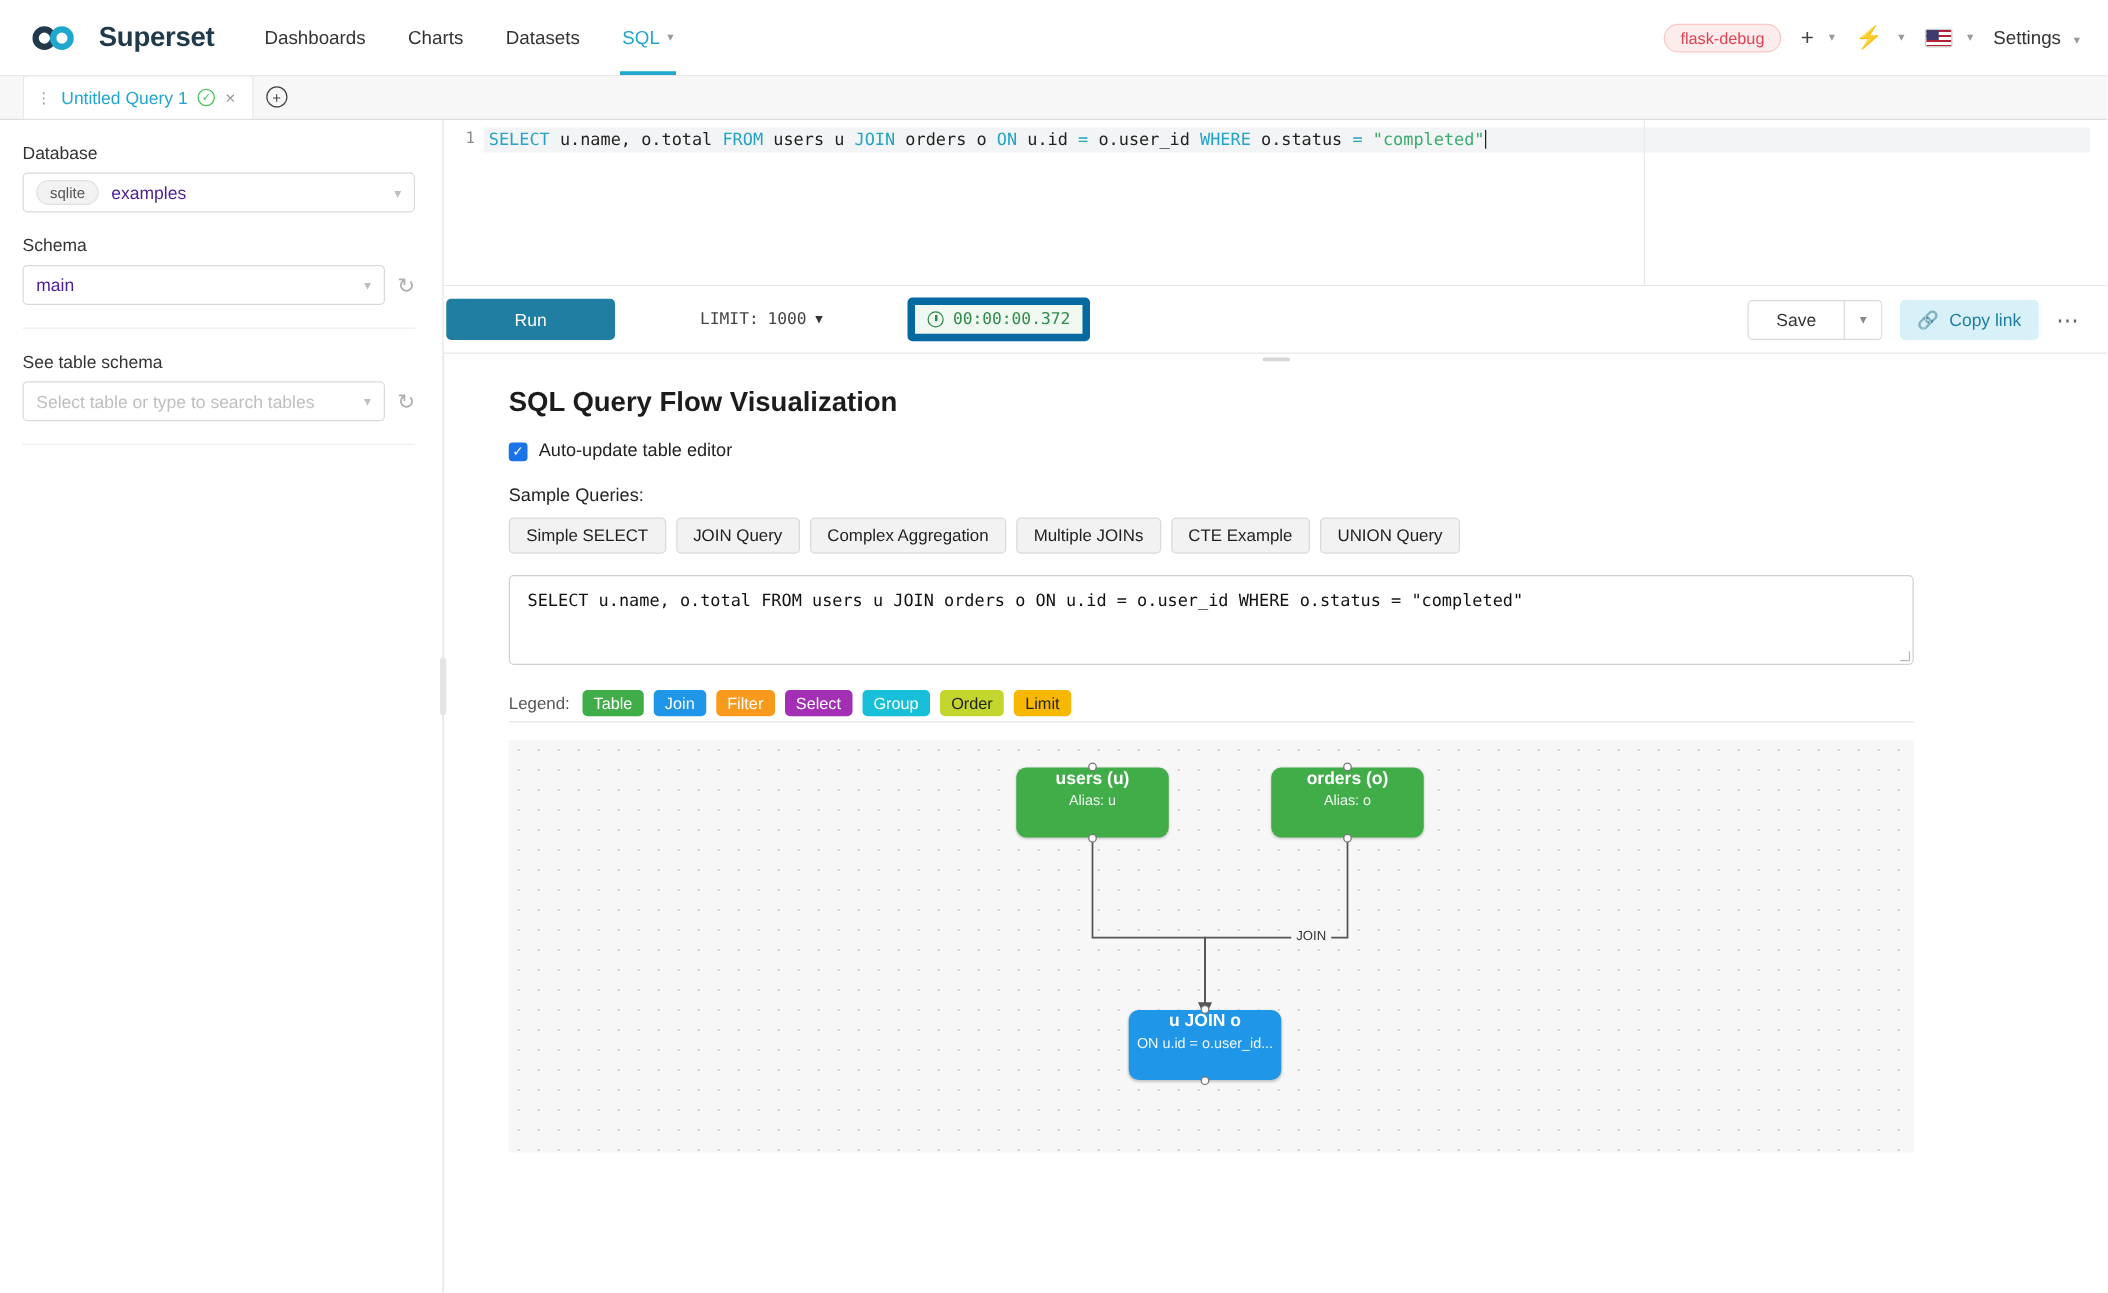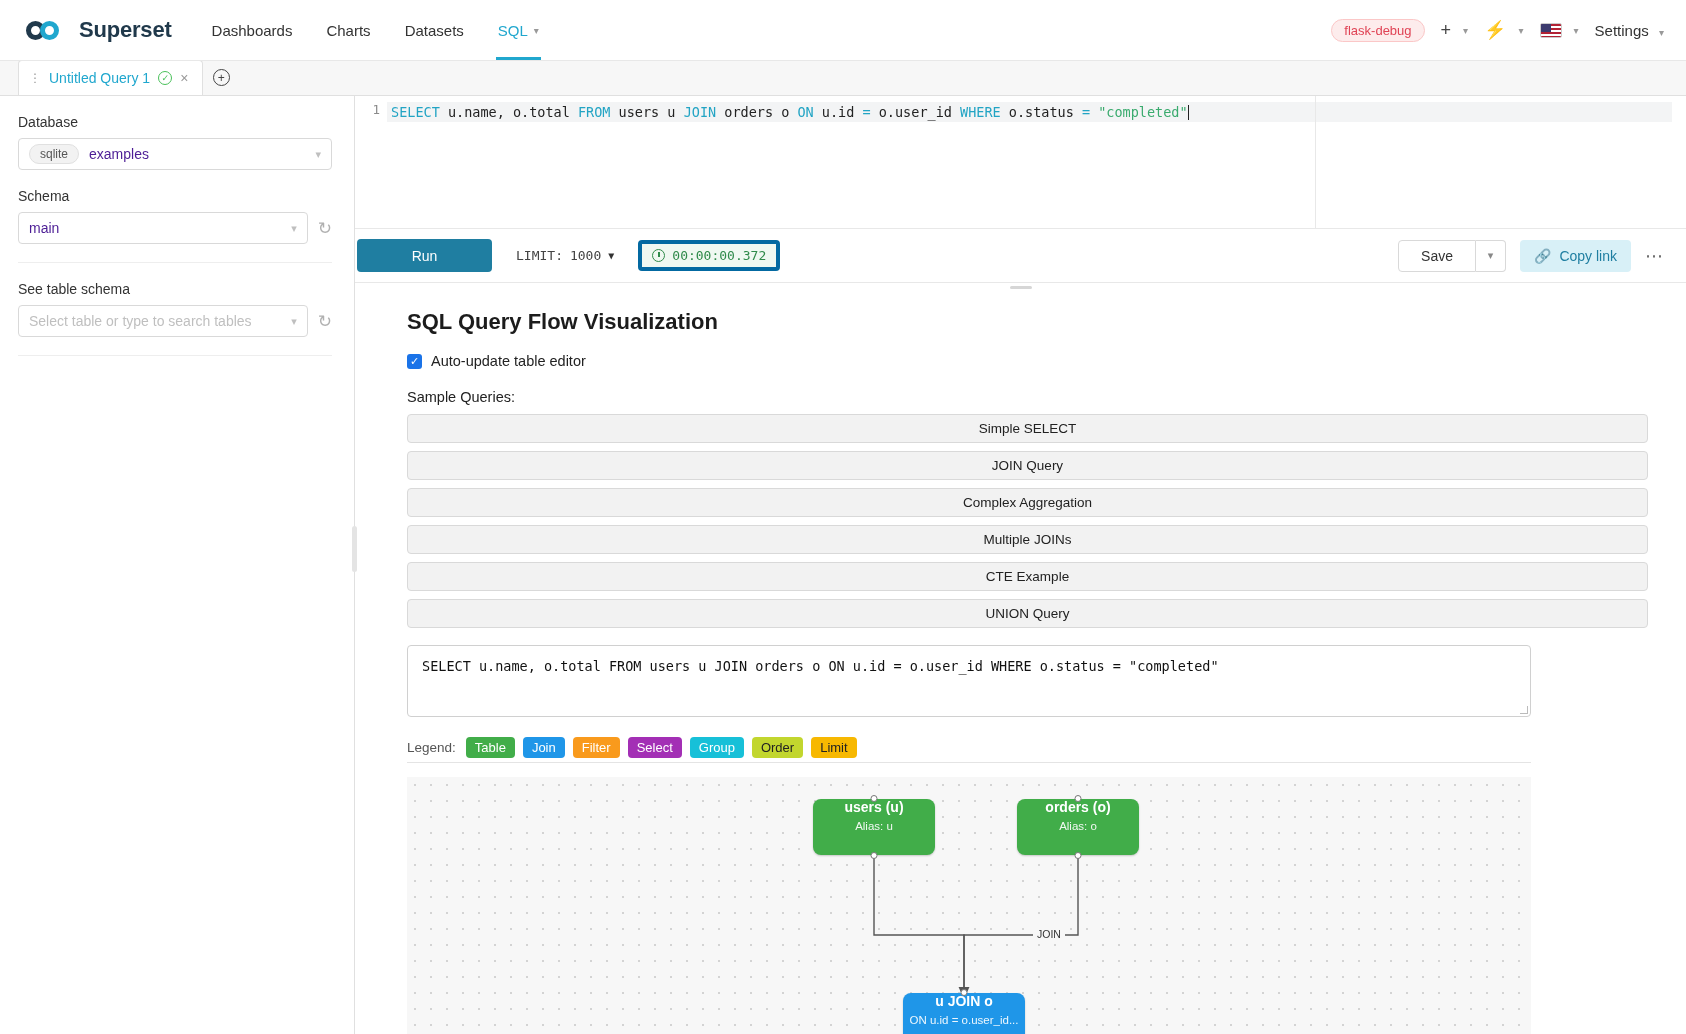--- a/index.html
+++ b/index.html
@@ -107,33 +107,33 @@
   .code-line{ white-space:pre; background:#f3f4f5; padding:2px 4px; display:block; width:calc(100% - 14px);}
   .kw{ color:#22a4c4; }
   .str{ color:#3aab6e; }
   .plain{ color:#222; }
   .cursor{ display:inline-block; width:1px; height:15px; background:#222; vertical-align:-3px; }
   .ed-vline{ position:absolute; top:0; bottom:0; width:1px; background:#e8e8e8; }
 
   
   .toolbar{
     height:54px; display:flex; align-items:center; padding:0 22px 0 0;
-    border-bottom:1px solid #e8e8e8; position:relative; background:#fff;
+    border-bottom:1px solid #e8e8e8; position:relative; background:#fff;gap:44px;
   }
   .run-btn{
     width:135px; height:33px; background:#1f7ea1; color:#fff; border:none; border-radius:4px;
     font-size:14px; cursor:pointer; margin-left:2px;
   }
   .limit{
     margin-left:24px; font-size:13px; color:#444; font-family:"DejaVu Sans Mono", monospace;
     display:flex; align-items:center; gap:7px; cursor:pointer;
   }
   .limit .tri{ font-size:10px; color:#333; }
   .timer{
-    margin-left:24px; background:#eff8f1; border:4px solid #0369a1; border-radius:4px;
+    margin-left:24px; background:#eff8f1; border:6px solid #0369a1; border-radius:4px;
     color:#2f8a4a; font-family:"DejaVu Sans Mono", monospace; font-size:13px;
     padding:4px 10px; display:flex; align-items:center; gap:7px;
   }
   .clock{ width:13px; height:13px; border:1.3px solid #2f8a4a; border-radius:50%; position:relative;}
   .clock:after{ content:""; position:absolute; left:5px; top:2px; width:1.3px; height:4.5px; background:#2f8a4a;}
   .tb-right{ margin-left:auto; display:flex; align-items:center; gap:14px; }
   .save-group{ display:flex; }
   .save-btn{ height:32px; border:1px solid #d9d9d9; background:#fff; border-radius:4px 0 0 4px;
      padding:0 22px; font-size:14px; cursor:pointer; color:#333; }
   .save-caret{ height:32px; width:30px; border:1px solid #d9d9d9; border-left:none;
@@ -161,21 +161,21 @@
   .viz-inner{ padding:0 38px 0 38px; }
   .viz-title{ font-size:22px; font-weight:bold; color:#1c1c1c; margin:0 0 18px 14px; }
   .chk-row{ display:flex; align-items:center; gap:9px; margin:0 0 20px 14px; }
   .chk{
     width:15px; height:15px; background:#1a73e8; border-radius:3px;
     display:flex; align-items:center; justify-content:center; color:#fff; font-size:11px;
     cursor:pointer;
   }
   .chk-label{ font-size:14.5px; color:#222; }
   .samples-label{ font-size:14.5px; color:#222; margin:0 0 9px 14px; }
-  .sample-row{ display:flex; gap:8px; margin:0 0 17px 14px;flex-direction:column; }
+  .sample-row{ display:flex; gap:8px; margin:0 0 17px 14px; }
   .sample-btn{
     background:#f2f2f2; border:1px solid #d9d9d9; border-radius:4px;
     padding:6px 13px; font-size:13.5px; color:#222; cursor:pointer;
   }
   .sql-input{
     margin:0 4px 0 14px; border:1px solid #d0d0d0; border-radius:4px;
     height:72px; padding:12px 14px; font-family:"DejaVu Sans Mono", monospace;
     font-size:13.5px; color:#111; background:#fff; position:relative; resize:none; width:1124px;
     overflow:hidden;
   }

